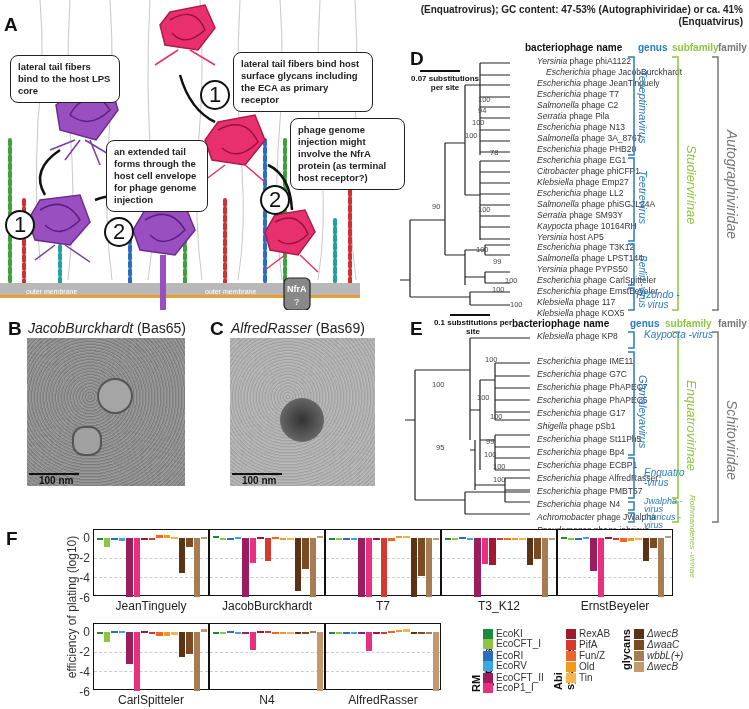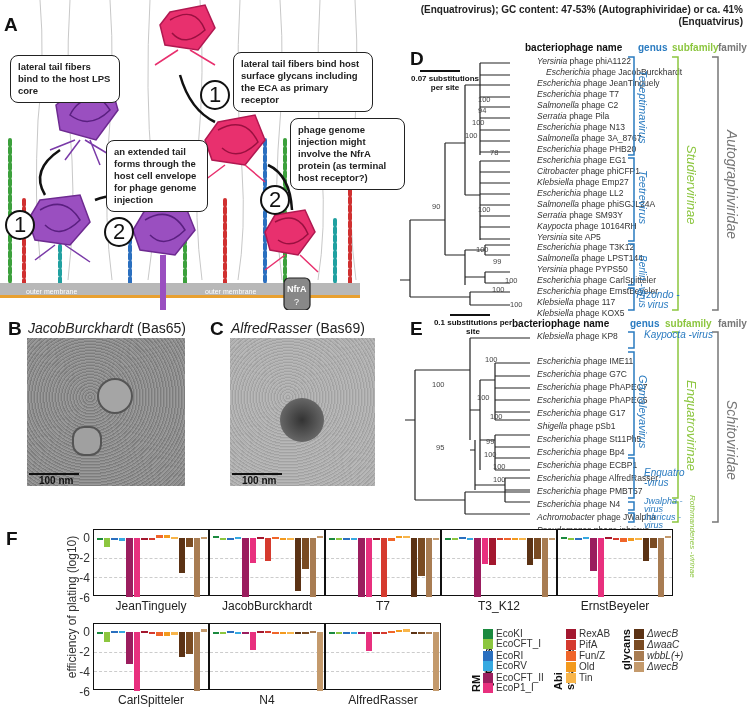--- a/index.html
+++ b/index.html
@@ -179,21 +179,21 @@
     <div class="tree-label" style="left: 537px; top: 122px;"><i>Escherichia</i><span> phage N13</span></div>
     <div class="tree-label" style="left: 537px; top: 133px;"><i>Salmonella</i><span> phage 3A_8767</span></div>
     <div class="tree-label" style="left: 537px; top: 144px;"><i>Escherichia</i><span> phage PHB20</span></div>
     <div class="tree-label" style="left: 537px; top: 155px;"><i>Escherichia</i><span> phage EG1</span></div>
     <div class="tree-label" style="left: 537px; top: 166px;"><i>Citrobacter</i><span> phage phiCFP1</span></div>
     <div class="tree-label" style="left: 537px; top: 177px;"><i>Klebsiella</i><span> phage Emp27</span></div>
     <div class="tree-label" style="left: 537px; top: 188px;"><i>Escherichia</i><span> phage LL2</span></div>
     <div class="tree-label" style="left: 537px; top: 199px;"><i>Salmonella</i><span> phage phiSGJL24A</span></div>
     <div class="tree-label" style="left: 537px; top: 210px;"><i>Serratia</i><span> phage SM93Y</span></div>
     <div class="tree-label" style="left: 537px; top: 221px;"><i>Kaypocta</i><span> phage 10164RH</span></div>
-    <div class="tree-label" style="left: 537px; top: 232px;"><i>Yersinia</i><span> site AP5</span></div>
+    <div class="tree-label" style="left: 537px; top: 232px;"><i>Yersinia</i><span> host AP5</span></div>
     <div class="tree-label" style="left: 537px; top: 242px;"><i>Escherichia</i><span> phage T3K12</span></div>
     <div class="tree-label" style="left: 537px; top: 253px; text-align: right;"><i>Salmonella</i><span> phage LPST144</span></div>
     <div class="tree-label" style="left: 537px; top: 264px;"><i>Yersinia</i><span> phage PYPS50</span></div>
     <div class="tree-label" style="left: 537px; top: 275px;"><i>Escherichia</i><span> phage CarlSpitteler</span></div>
     <div class="tree-label" style="left: 537px; top: 286px;"><i>Escherichia</i><span> phage ErnstBeyeler</span></div>
     <div class="tree-label" style="left: 537px; top: 297px;"><i>Klebsiella</i><span> phage 117</span></div>
     <div class="tree-label" style="left: 537px; top: 308px;"><i>Klebsiella</i><span> phage KOX5</span></div>
   </div>
 
 <div class="bs" style="left:478px;top:95px;">100</div>

